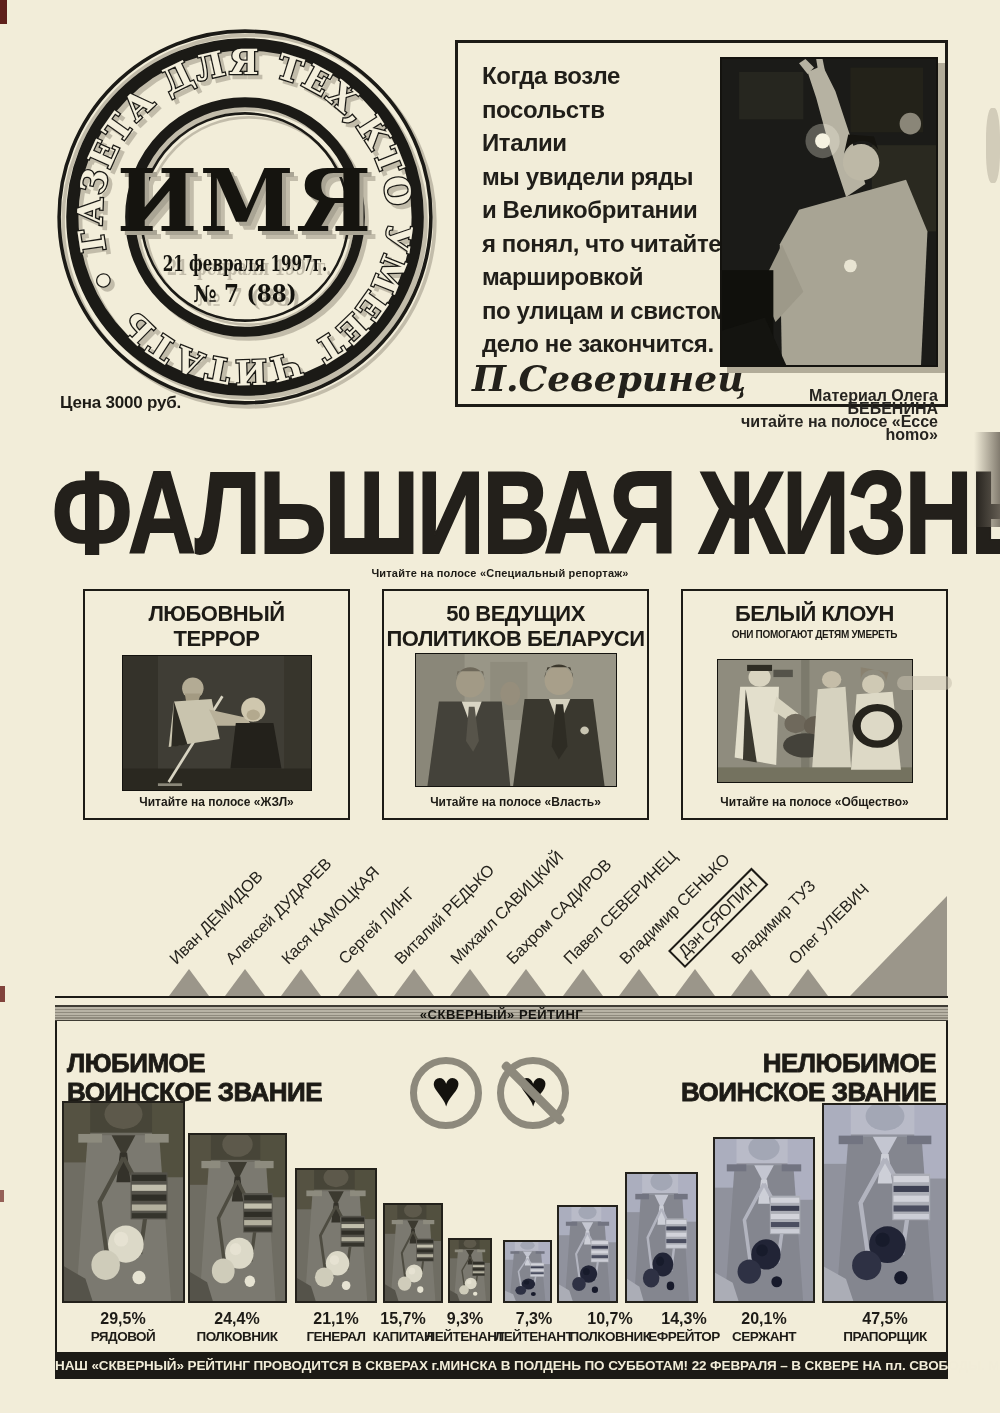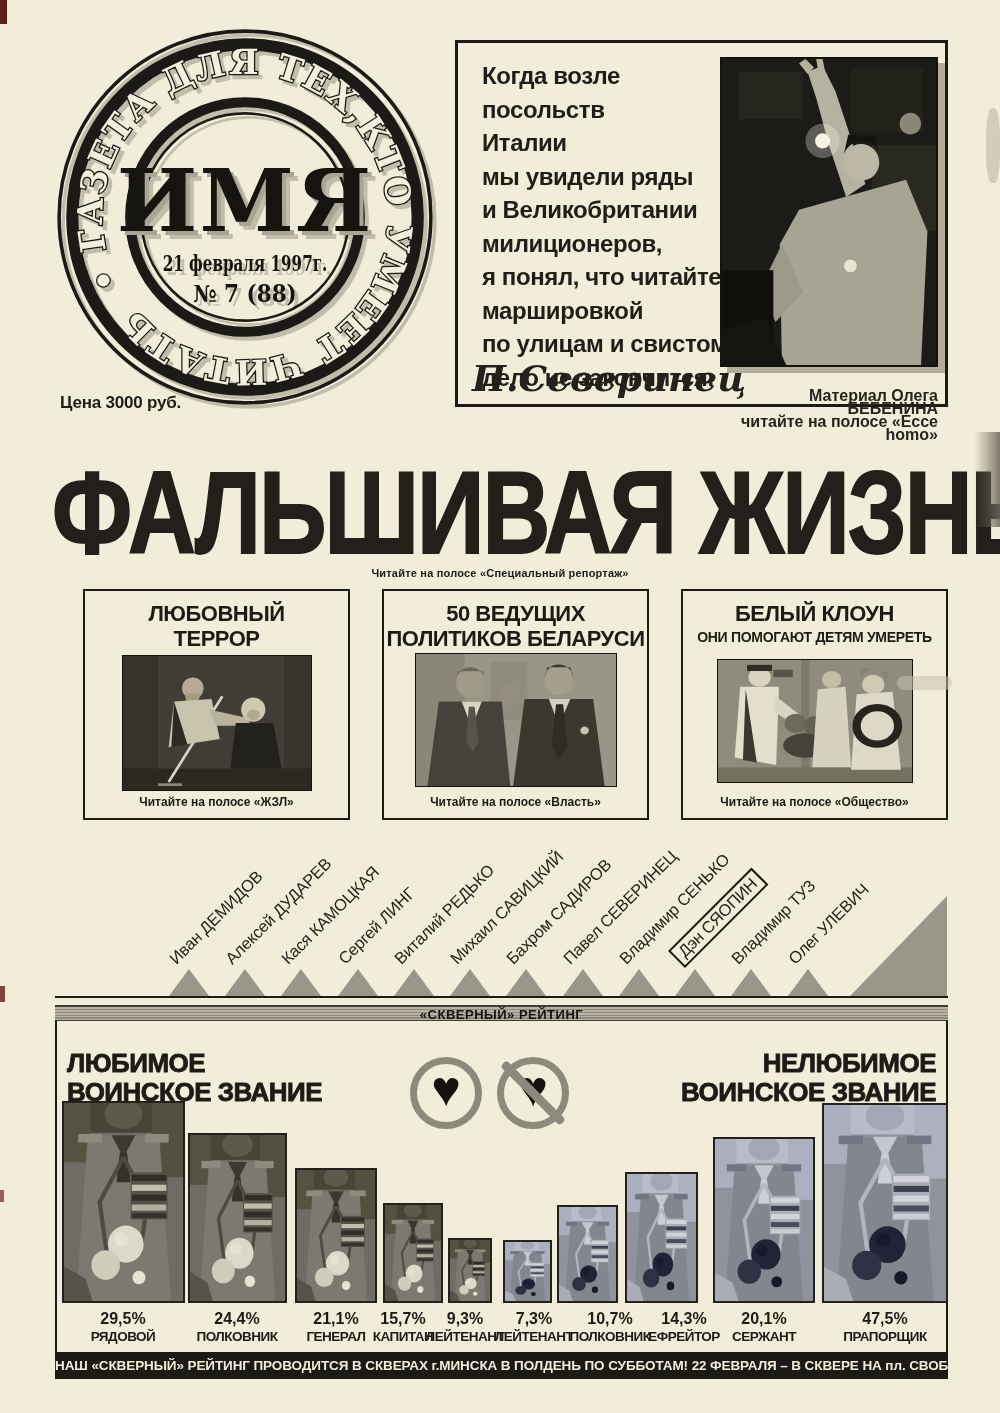--- a/index.html
+++ b/index.html
@@ -31,21 +31,21 @@
     transform:scaleY(1.24); transform-origin:left top; -webkit-text-stroke:1.5px #23201b; }
   .headline-sub { position:absolute; left:0; top:567px; width:1000px; text-align:center;
     font-size:11px; font-weight:bold; letter-spacing:.2px; }
   
   .teasers { position:absolute; left:55px; top:589px; width:893px; height:231px; display:flex; gap:4px; }
   .teaser { flex:1 1 0; border:2.5px solid #1d1b16; position:relative;margin-left:28px; }
   .t-title { margin:10px auto 0; text-align:center; font-size:22px; line-height:25px;
     font-weight:bold; letter-spacing:-0.5px; }
   .t-title.narrow { width:160px; }
   .t-title.mid { width:262px; }
-  .t-sub { margin-top:3px; text-align:center; font-size:14px; font-weight:bold; letter-spacing:-0.3px; }
+  .t-sub { margin-top:3px; text-align:center; font-size:10px; font-weight:bold; letter-spacing:-0.3px; }
   .t-photo { position:absolute; left:50%; transform:translateX(-50%);
     border:1.5px solid #14130f; background:#6e6b5f; }
   .t-photo svg { width:100%; height:100%; display:block; }
   .t-caption { position:absolute; bottom:9px; left:0; width:100%; text-align:center;
     font-size:12px; font-weight:bold; }
   
   .names { position:absolute; left:0; top:835px; width:1000px; height:163px; }
   .names-heading { position:absolute; left:58px; top:6px; font-size:41px; line-height:46px;
     font-weight:bold; letter-spacing:-1px; -webkit-text-stroke:1px #1d1b16; }
   .names-baseline { position:absolute; left:55px; bottom:0; width:893px; height:2px; background:#1d1b16; }
@@ -210,21 +210,20 @@
     <text x="190" y="274" text-anchor="middle" font-family="DejaVu Serif, serif" font-weight="bold" font-size="23" fill="#15140f" textLength="102" lengthAdjust="spacingAndGlyphs">№ 7 (88)</text>
   </svg>
   <div class="price">Цена 3000 руб.</div>
 
   <div class="quote-box">
     <div class="q-lines">
       <div>Когда возле посольств</div>
       <div>Италии</div>
       <div>мы увидели ряды</div>
       <div>и Великобритании</div>
-      <div>милиционеров,</div>
       <div>я понял, что читайте</div>
       <div>маршировкой</div>
       <div>по улицам и свистом</div>
       <div>дело не закончится.</div>
     </div>
     <div class="q-sign">П.Северинец</div>
     <div class="q-photo">
       <svg viewBox="0 0 100 142" preserveAspectRatio="none">
           <use href="#sym-night"></use>
         </svg>

